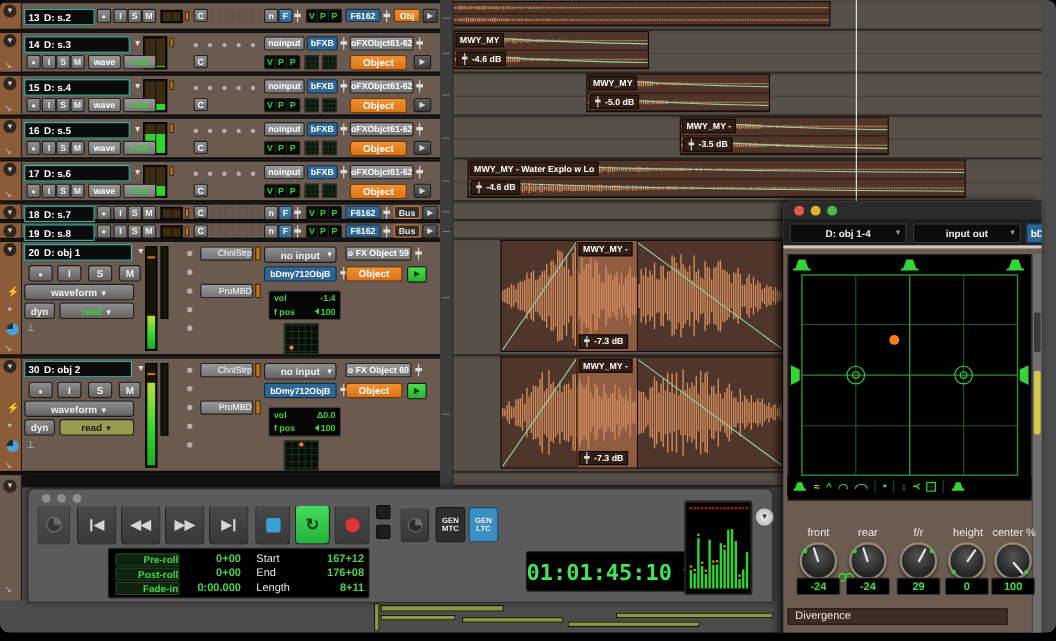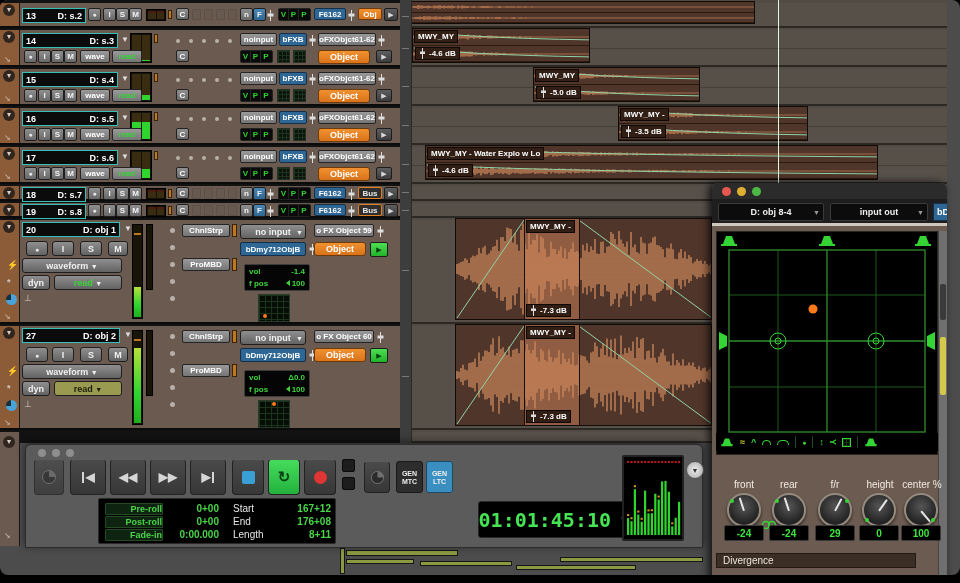--- a/index.html
+++ b/index.html
@@ -6,21 +6,21 @@
 html,body{background:#000}
 #app{position:relative;width:960px;height:583px;background:#000;font-family:"Liberation Sans",sans-serif;overflow:hidden;-webkit-font-smoothing:antialiased}
 #win{position:absolute;left:0;top:0;width:960px;height:575px;border-radius:8px;overflow:hidden;background:#4c4c4c}
 
 #headers{position:absolute;left:0;top:0;width:400px;height:443px;background:#121212}
 .hrow{position:absolute;left:0;width:400px;background:#6b5a50;border-bottom:2px solid #0b0b0b}
 .cstrip{position:absolute;left:0;top:0;bottom:0;width:20px;background:#8c5c38;border-right:1px solid #1a1a1a}
 .disc{position:absolute;left:3px;top:1px;width:12px;height:12px;border-radius:50%;background:#31261e;color:#d8d0c8;font-size:8px;line-height:12px;text-align:center}
 .dn{position:absolute;left:4px;bottom:1px;color:#c8c0b8;font-size:8px}
 .nbox{position:absolute;height:15px;background:#0b0b0b;border:1px solid #38c0b8;color:#fff;font-size:9px;font-weight:bold;display:flex;align-items:center;padding:0 3px;gap:4px}
-.tname{flex:1;text-align:right;white-space:nowrap;overflow:hidden}
+.tname{flex:1;text-align:left;white-space:nowrap;overflow:hidden}
 .sb{position:absolute;height:13px;min-width:13px;background:linear-gradient(#8f8f8f,#686868);border:1px solid #1f1f1f;border-radius:2px;color:#f2f2f2;font-size:8px;font-weight:bold;text-align:center;line-height:11px;padding:0 2px}
 .sb.blue{background:linear-gradient(#4a86b4,#2e6794)}
 .recdot::before{content:"●";font-size:7px;color:#e8e8e8}
 .ddarr{position:absolute;width:12px;height:13px;color:#ddd;font-size:8px;text-align:center;line-height:13px}
 .mtr2{position:absolute;background:#14100a;border:1px solid #000;display:flex;gap:1px;padding:1px}
 .mtr2 i{flex:1;background:linear-gradient(#4a1d10 0 2px,#3a2c10 2px)}
 .tick{position:absolute;width:4px;height:9px;background:#c07820;border:1px solid #3a2408}
 .cbtn{position:absolute;width:13px;height:12px;background:linear-gradient(#909090,#6a6a6a);border:1px solid #222;border-radius:2px;color:#fff;font-size:8px;font-weight:bold;text-align:center;line-height:11px}
 .ghost{position:absolute;display:flex;gap:3px}
 .ghost i{width:9px;height:11px;background:#675950;border:1px solid #5d5047;border-radius:1px}
@@ -46,21 +46,21 @@
 .ggrid{position:absolute;width:13px;height:13px;background:#0c120c;border:1px solid #233023;background-image:linear-gradient(#1c331c 1px,transparent 1px),linear-gradient(90deg,#1c331c 1px,transparent 1px);background-size:4px 4px}
 
 .big{background:#6b5a50}
 .bb{position:absolute;height:15px;background:linear-gradient(#8f8f8f,#636363);border:1px solid #1e1e1e;border-radius:3px;color:#f0f0f0;font-size:9px;font-weight:bold;text-align:center;line-height:14px}
 .bb.yel{background:#9a9a50;color:#1d1d0c}
 .ico{position:absolute;color:#d0c8c0;font-size:9px}
 .bmeter{position:absolute;background:#191408;border:1px solid #000}
 .bfill{position:absolute;left:1px;right:1px;bottom:1px;background:linear-gradient(#b6e03a,#2fd42f 60%,#1fae1f)}
 .btick{position:absolute;left:1px;right:1px;height:2px;background:#c07820}
 .idot{position:absolute;width:5px;height:5px;border-radius:50%;background:#b8b0a8}
-.insb{position:absolute;height:13px;background:linear-gradient(#9a9a9a,#757575);border:1px solid #242424;border-radius:2px;color:#fff;font-size:8px;font-weight:bold;text-align:center;line-height:12px}
+.insb{position:absolute;height:13px;background:linear-gradient(#9a9a9a,#757575);border:1px solid #242424;border-radius:2px;color:#fff;font-size:8px;font-weight:normal;text-align:right;line-height:12px}
 .insled{position:absolute;width:5px;height:13px;background:#c07820;border:1px solid #3a2408}
 .volbox{position:absolute;background:#050505;border:1px solid #3c3c3c;border-radius:2px;color:#3fd43f;font-size:8px;font-weight:bold;padding:2px 4px;display:flex;flex-direction:column;justify-content:space-between}
 .volbox .vr{display:flex;justify-content:space-between;align-items:center}
 .ltri{width:0;height:0;border-top:3px solid transparent;border-bottom:3px solid transparent;border-right:4px solid #3fd43f;display:inline-block;margin-right:2px}
 .pangrid{position:absolute;width:32px;height:28px;background:#060c06;border:1px solid #2a3a2a;background-image:linear-gradient(#1c331c 1px,transparent 1px),linear-gradient(90deg,#1c331c 1px,transparent 1px);background-size:6px 6px}
 .odot{position:absolute;width:4px;height:4px;border-radius:50%;background:#ff7a1a}
 .bluepie{position:absolute;width:11px;height:11px;border-radius:50%;background:conic-gradient(#4aa3d8 0 270deg,#16303f 270deg)}
 
 #arrange{position:absolute;left:412px;top:0;width:535px;height:443px;background:#514b44}
 .arow{position:absolute;left:0;width:535px;background:#565049;border-bottom:2px solid #2c2925}
@@ -721,21 +721,21 @@
             </svg></span>
   <span class="objbtn" style="left:314px;top:22px;width:52px">Object</span>
   <span class="arrbtn green" style="left:370px;top:22px;width:18px;height:15px;line-height:14px">▶</span>
 </div>
         <div class="hrow big" style="top: 326px; height: 104px;">
   <div class="cstrip">
             <span class="disc">▾</span>
             <span class="dn">↘</span>
           </div>
   <div class="nbox" style="left:22px;top:2px;width:98px">
-            <span>27</span>
+            <span>30</span>
             <span class="tname">D: obj 2</span>
           </div>
   <span class="ddarr" style="left:122px;top:2px">▼</span>
   <span class="bb recdot" style="left:26px;top:21px;width:22px"></span>
   <span class="bb" style="left:52px;top:21px;width:22px">I</span>
   <span class="bb" style="left:80px;top:21px;width:22px">S</span>
   <span class="bb" style="left:108px;top:21px;width:20px">M</span>
   <span class="ico" style="left:7px;top:40px">⚡</span>
   <span class="bb" style="left:22px;top:38px;width:100px"><span>waveform</span> <span style="font-size:7px">▼</span></span>
   <span class="ico" style="left:7px;top:57px;font-weight:bold">*</span>
@@ -901,21 +901,21 @@
   <div id="circbtn">▼</div>
 
   <div id="plug">
     <div id="plugtitle">
       <span class="tl" style="left:10px;background:#e5574f"></span>
       <span class="tl" style="left:25px;background:#e0b131"></span>
       <span class="tl" style="left:40px;background:#4cb944"></span>
     </div>
     <div id="plugbar">
       <div class="pdd" style="left:6px;width:106px">
-            <span>D: obj 8-4</span>
+            <span>D: obj 1-4</span>
             <span class="da">▼</span>
           </div>
       <div class="pdd" style="left:118px;width:98px">
             <span>input out</span>
             <span class="da">▼</span>
           </div>
       <div class="pout" style="left:221px;width:22px">bDm</div>
     </div>
 
     <div id="panner">

